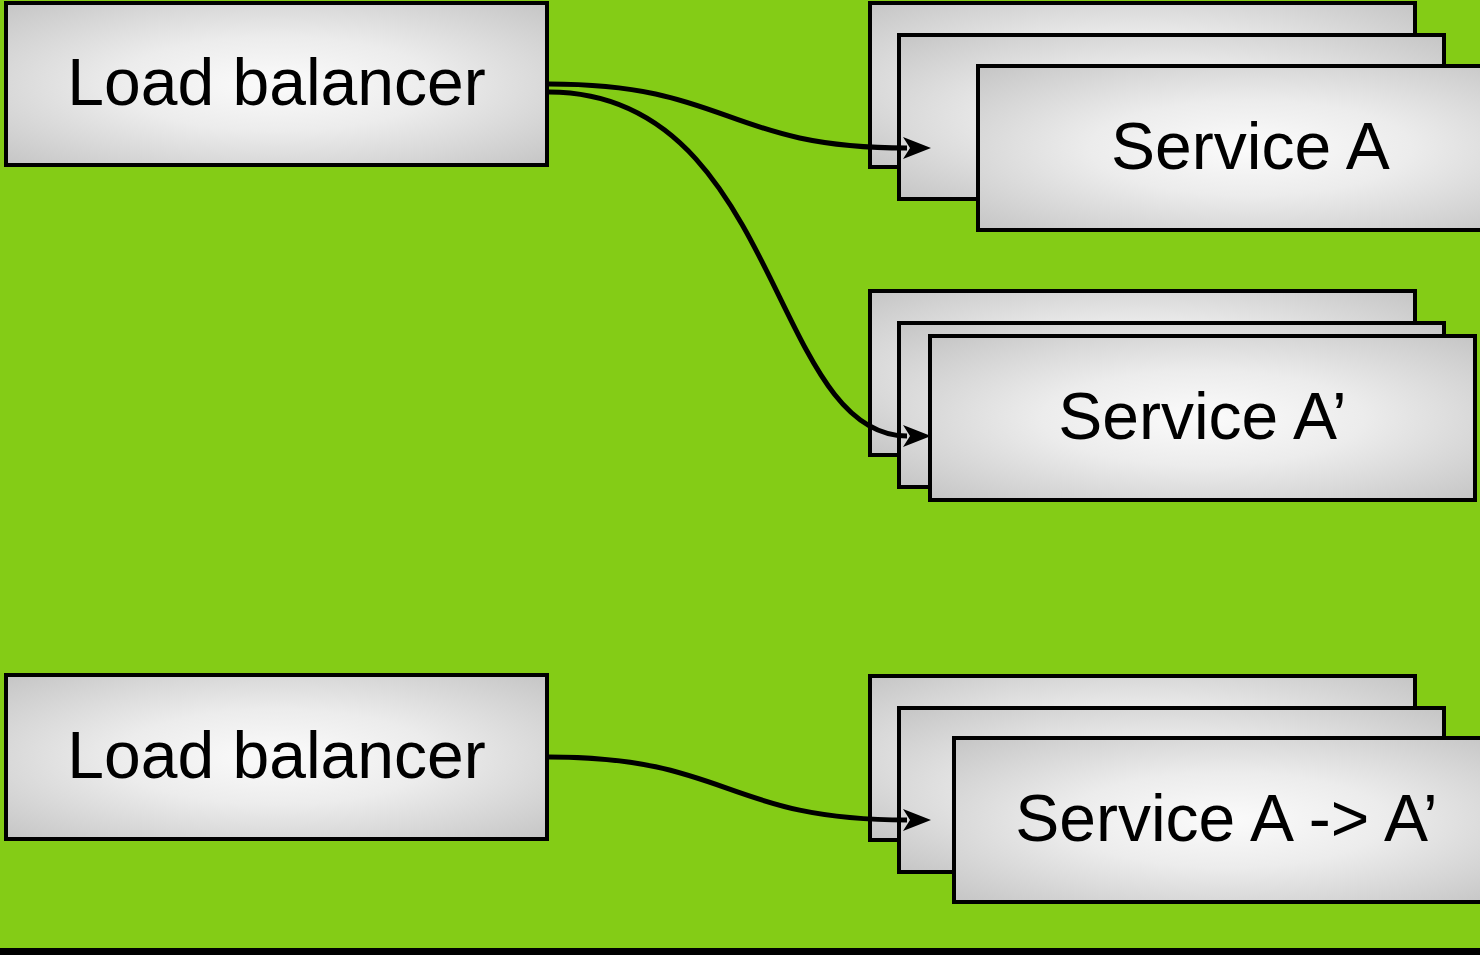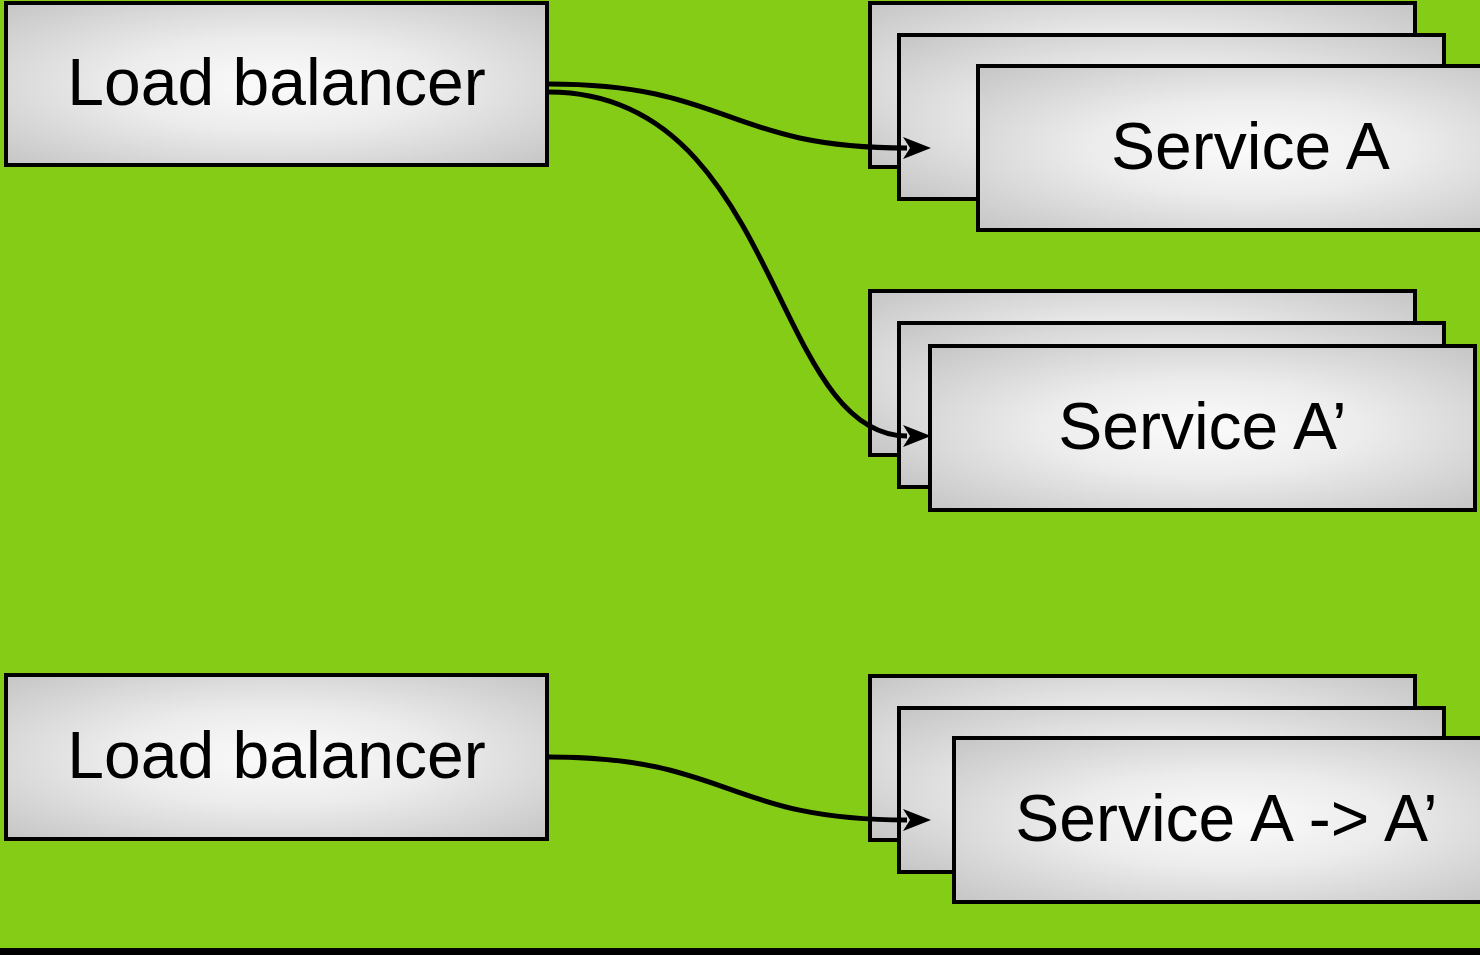--- a/index.html
+++ b/index.html
@@ -14,21 +14,21 @@
     display:flex;align-items:center;justify-content:center;
     color:#000;font-size:66px;white-space:nowrap;
   }
   .shape .lbl{transform:translateY(-2px);}
   
   .lb-top{left:4px;top:1px;width:545px;height:166px;}
   .lb-bottom{left:4px;top:673px;width:545px;height:168px;}
   
   .card{width:549px;height:168px;}
   .a1{left:868px;top:1px;}   .a2{left:897px;top:33px;}   .a3{left:976px;top:64px;}
-  .p1{left:868px;top:289px;} .p2{left:897px;top:321px;}  .p3{left:928px;top:344px;}
+  .p1{left:868px;top:289px;} .p2{left:897px;top:321px;}  .p3{left:928px;top:334px;}
   .m1{left:868px;top:674px;} .m2{left:897px;top:706px;}  .m3{left:952px;top:736px;}
   
   svg.connectors{position:absolute;left:0;top:0;width:1480px;height:955px;pointer-events:none;}
   .shaft{stroke:#000;stroke-width:5;fill:none;}
   .head{fill:#000;stroke:none;}
 </style>
 </head>
 <body>
 
 <div class="canvas">

